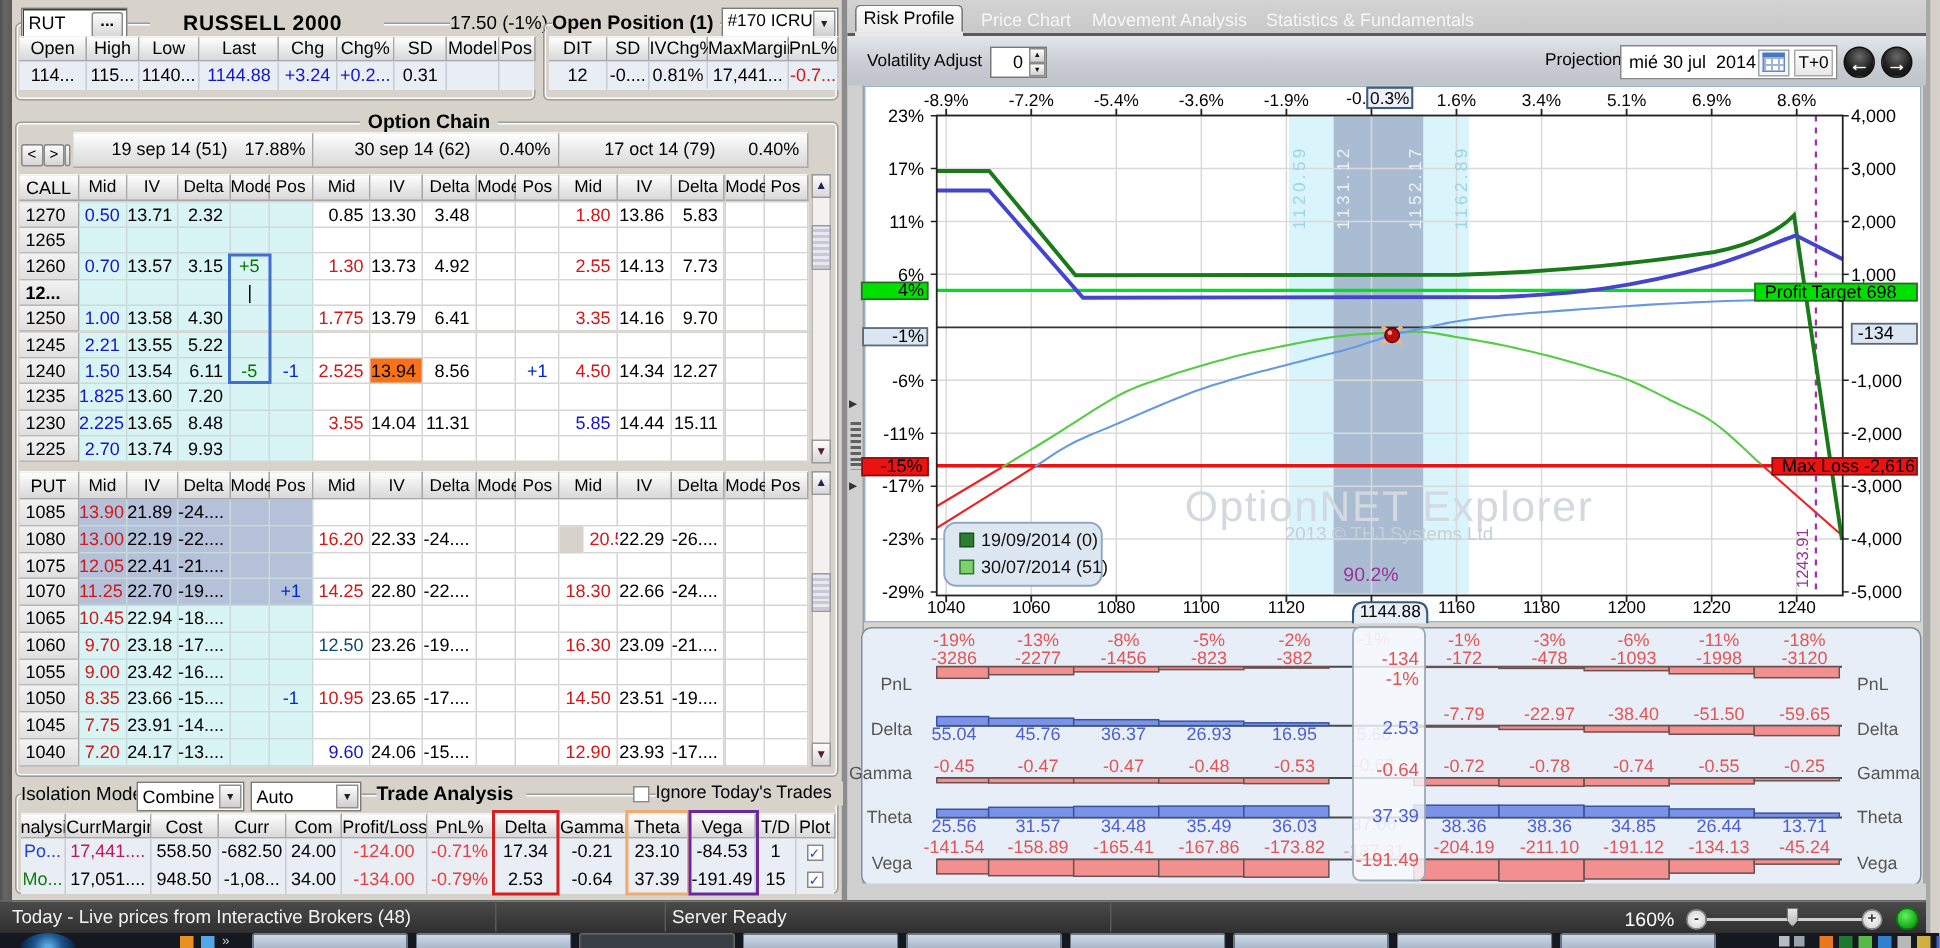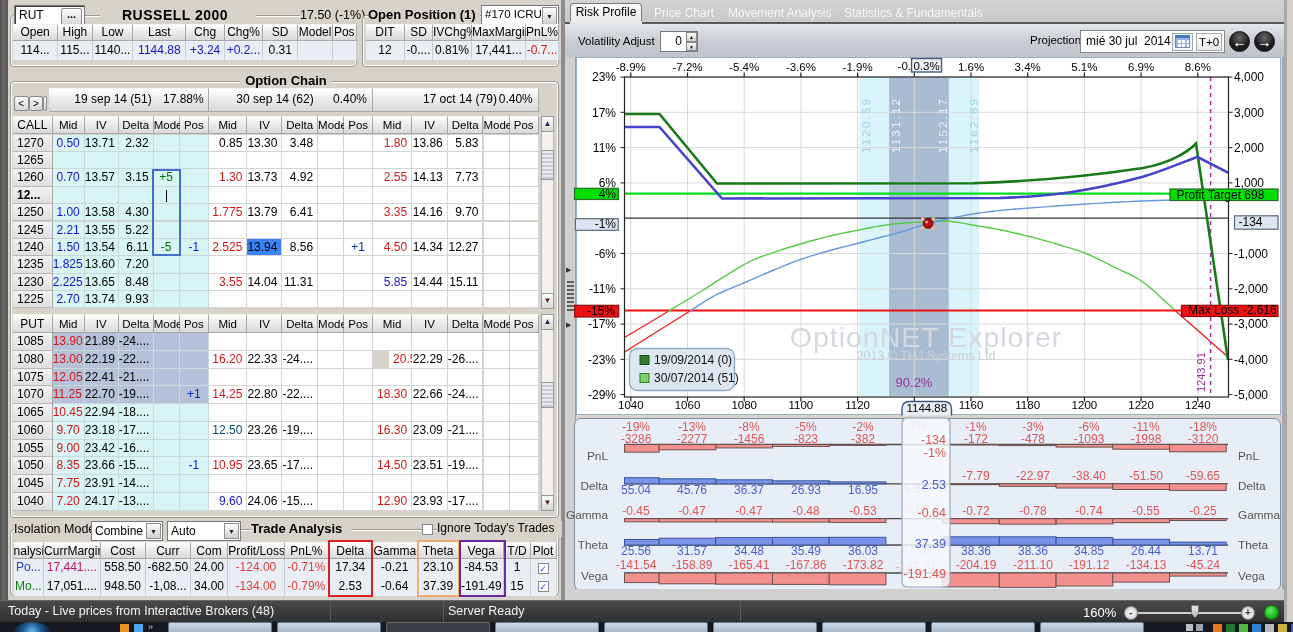--- a/index.html
+++ b/index.html
@@ -63,21 +63,21 @@
 <div style="left:14px;top:95.5px;width:14.5px;height:15.5px;background:linear-gradient(#fbfbfb,#d5d5d5);border:1px solid #8a8a8a;border-radius:2px;font-size:10px;text-align:center;line-height:14px;">&lt;</div>
 <div style="left:28.7px;top:95.5px;width:14.5px;height:15.5px;background:linear-gradient(#fbfbfb,#d5d5d5);border:1px solid #8a8a8a;border-radius:2px;font-size:10px;text-align:center;line-height:14px;">&gt;</div>
 <div style="left:43.4px;top:95.5px;width:4px;height:15.5px;background:linear-gradient(#fbfbfb,#d5d5d5);border:1px solid #8a8a8a;border-radius:2px;"></div>
 <div class="hdr" style="left:49px;top:88px;width:160px;height:24px;font-size:12px;"></div>
 <div style="left:73px;top:88px;width:80px;height:24px;font-size:12px;text-align:center;line-height:23px;white-space:nowrap;">19 sep 14 (51)</div>
 <div style="left:163px;top:88px;width:40px;height:24px;font-size:12px;text-align:right;line-height:23px;white-space:nowrap;">17.88%</div>
 <div class="hdr" style="left:209px;top:88px;width:164px;height:24px;font-size:12px;"></div>
 <div style="left:233px;top:88px;width:84px;height:24px;font-size:12px;text-align:center;line-height:23px;white-space:nowrap;">30 sep 14 (62)</div>
 <div style="left:327px;top:88px;width:40px;height:24px;font-size:12px;text-align:right;line-height:23px;white-space:nowrap;">0.40%</div>
 <div class="hdr" style="left:373px;top:88px;width:165.8px;height:24px;font-size:12px;"></div>
-<div style="left:397px;top:88px;width:85.80000000000001px;height:24px;font-size:12px;text-align:center;line-height:23px;white-space:nowrap;margin-left:20px;">17 oct 14 (79)</div>
+<div style="left:397px;top:88px;width:85.80000000000001px;height:24px;font-size:12px;text-align:center;line-height:23px;white-space:nowrap;">17 oct 14 (79)</div>
 <div style="left:492.79999999999995px;top:88px;width:40px;height:24px;font-size:12px;text-align:right;line-height:23px;white-space:nowrap;">0.40%</div>
 <div class="hdr" style="left:13px;top:116px;width:39.7px;height:18px;font-size:12px;text-align:center;line-height:17px;">CALL</div>
 <div class="hdr" style="left:52.7px;top:116px;width:32.1px;height:18px;font-size:11.5px;text-align:center;line-height:17px;">Mid</div>
 <div class="hdr" style="left:84.80000000000001px;top:116px;width:33.9px;height:18px;font-size:11.5px;text-align:center;line-height:17px;">IV</div>
 <div class="hdr" style="left:118.7px;top:116px;width:35px;height:18px;font-size:11.5px;text-align:center;line-height:17px;">Delta</div>
 <div class="hdr" style="left:153.7px;top:116px;width:25.9px;height:18px;font-size:11.5px;text-align:center;line-height:17px;">Mode</div>
 <div class="hdr" style="left:179.60000000000002px;top:116px;width:29.4px;height:18px;font-size:11.5px;text-align:center;line-height:17px;">Pos</div>
 <div class="hdr" style="left:209px;top:116px;width:38.4px;height:18px;font-size:11.5px;text-align:center;line-height:17px;">Mid</div>
 <div class="hdr" style="left:247.4px;top:116px;width:35px;height:18px;font-size:11.5px;text-align:center;line-height:17px;">IV</div>
 <div class="hdr" style="left:282.4px;top:116px;width:35.7px;height:18px;font-size:11.5px;text-align:center;line-height:17px;">Delta</div>
@@ -201,21 +201,21 @@
 <div style="left:447.8px;top:221.5px;width:35.7px;height:17.4px;font-size:12px;text-align:right;padding-right:4px;line-height:17.4px;background:#ffffff;border-right:1px solid #d4d4d4;border-bottom:1px solid #d4d4d4;white-space:nowrap;overflow:hidden;"></div>
 <div style="left:483.5px;top:221.5px;width:26px;height:17.4px;font-size:12px;text-align:center;padding-right:0;line-height:17.4px;background:#ffffff;border-right:1px solid #d4d4d4;border-bottom:1px solid #d4d4d4;white-space:nowrap;overflow:hidden;"></div>
 <div style="left:509.5px;top:221.5px;width:29.3px;height:17.4px;font-size:12px;text-align:center;padding-right:0;line-height:17.4px;background:#ffffff;border-right:1px solid #d4d4d4;border-bottom:1px solid #d4d4d4;white-space:nowrap;overflow:hidden;"></div>
 <div style="left:13px;top:238.9px;width:39.7px;height:17.4px;font-size:12px;text-align:left;padding-left:4px;line-height:17.4px;background:linear-gradient(#f2f2f2,#dfdfdf);border-right:1px solid #a8a8a8;border-bottom:1px solid #b8b8b8;">1240</div>
 <div style="left:52.7px;top:238.9px;width:32.1px;height:17.4px;font-size:12px;text-align:right;padding-right:4px;line-height:17.4px;background:#d9f4f4;border-right:1px solid #c9dada;border-bottom:1px solid #c9dada;color:#1515c8;white-space:nowrap;overflow:hidden;">1.50</div>
 <div style="left:84.80000000000001px;top:238.9px;width:33.9px;height:17.4px;font-size:12px;text-align:right;padding-right:4px;line-height:17.4px;background:#d9f4f4;border-right:1px solid #c9dada;border-bottom:1px solid #c9dada;white-space:nowrap;overflow:hidden;">13.54</div>
 <div style="left:118.7px;top:238.9px;width:35px;height:17.4px;font-size:12px;text-align:right;padding-right:4px;line-height:17.4px;background:#d9f4f4;border-right:1px solid #c9dada;border-bottom:1px solid #c9dada;white-space:nowrap;overflow:hidden;">6.11</div>
 <div style="left:153.7px;top:238.9px;width:25.9px;height:17.4px;font-size:12px;text-align:center;padding-right:0;line-height:17.4px;background:#d9f4f4;border-right:1px solid #c9dada;border-bottom:1px solid #c9dada;color:#007500;white-space:nowrap;overflow:hidden;">-5</div>
 <div style="left:179.60000000000002px;top:238.9px;width:29.4px;height:17.4px;font-size:12px;text-align:center;padding-right:0;line-height:17.4px;background:#d9f4f4;border-right:1px solid #c9dada;border-bottom:1px solid #c9dada;color:#0028c8;white-space:nowrap;overflow:hidden;">-1</div>
 <div style="left:209px;top:238.9px;width:38.4px;height:17.4px;font-size:12px;text-align:right;padding-right:4px;line-height:17.4px;background:#ffffff;border-right:1px solid #d4d4d4;border-bottom:1px solid #d4d4d4;color:#d01818;white-space:nowrap;overflow:hidden;">2.525</div>
-<div style="left:247.4px;top:238.9px;width:35px;height:17.4px;font-size:12px;text-align:right;padding-right:20px;line-height:17.4px;background:#3b82f6;border-right:1px solid #d4d4d4;border-bottom:1px solid #d4d4d4;white-space:nowrap;overflow:hidden;">13.94</div>
+<div style="left:247.4px;top:238.9px;width:35px;height:17.4px;font-size:12px;text-align:right;padding-right:20px;line-height:17.4px;background:#f97316;border-right:1px solid #d4d4d4;border-bottom:1px solid #d4d4d4;white-space:nowrap;overflow:hidden;">13.94</div>
 <div style="left:282.4px;top:238.9px;width:35.7px;height:17.4px;font-size:12px;text-align:right;padding-right:4px;line-height:17.4px;background:#ffffff;border-right:1px solid #d4d4d4;border-bottom:1px solid #d4d4d4;white-space:nowrap;overflow:hidden;">8.56</div>
 <div style="left:318.1px;top:238.9px;width:26px;height:17.4px;font-size:12px;text-align:center;padding-right:0;line-height:17.4px;background:#ffffff;border-right:1px solid #d4d4d4;border-bottom:1px solid #d4d4d4;white-space:nowrap;overflow:hidden;"></div>
 <div style="left:344.1px;top:238.9px;width:29.2px;height:17.4px;font-size:12px;text-align:center;padding-right:0;line-height:17.4px;background:#ffffff;border-right:1px solid #d4d4d4;border-bottom:1px solid #d4d4d4;color:#0028c8;white-space:nowrap;overflow:hidden;">+1</div>
 <div style="left:373.1px;top:238.9px;width:39px;height:17.4px;font-size:12px;text-align:right;padding-right:4px;line-height:17.4px;background:#ffffff;border-right:1px solid #d4d4d4;border-bottom:1px solid #d4d4d4;color:#d01818;white-space:nowrap;overflow:hidden;">4.50</div>
 <div style="left:412.1px;top:238.9px;width:35.7px;height:17.4px;font-size:12px;text-align:right;padding-right:4px;line-height:17.4px;background:#ffffff;border-right:1px solid #d4d4d4;border-bottom:1px solid #d4d4d4;white-space:nowrap;overflow:hidden;">14.34</div>
 <div style="left:447.8px;top:238.9px;width:35.7px;height:17.4px;font-size:12px;text-align:right;padding-right:4px;line-height:17.4px;background:#ffffff;border-right:1px solid #d4d4d4;border-bottom:1px solid #d4d4d4;white-space:nowrap;overflow:hidden;">12.27</div>
 <div style="left:483.5px;top:238.9px;width:26px;height:17.4px;font-size:12px;text-align:center;padding-right:0;line-height:17.4px;background:#ffffff;border-right:1px solid #d4d4d4;border-bottom:1px solid #d4d4d4;white-space:nowrap;overflow:hidden;"></div>
 <div style="left:509.5px;top:238.9px;width:29.3px;height:17.4px;font-size:12px;text-align:center;padding-right:0;line-height:17.4px;background:#ffffff;border-right:1px solid #d4d4d4;border-bottom:1px solid #d4d4d4;white-space:nowrap;overflow:hidden;"></div>
 <div style="left:13px;top:256.3px;width:39.7px;height:17.4px;font-size:12px;text-align:left;padding-left:4px;line-height:17.4px;background:linear-gradient(#f2f2f2,#dfdfdf);border-right:1px solid #a8a8a8;border-bottom:1px solid #b8b8b8;">1235</div>
 <div style="left:52.7px;top:256.3px;width:32.1px;height:17.4px;font-size:12px;text-align:right;padding-right:4px;line-height:17.4px;background:#d9f4f4;border-right:1px solid #c9dada;border-bottom:1px solid #c9dada;color:#1515c8;white-space:nowrap;overflow:hidden;">1.825</div>

